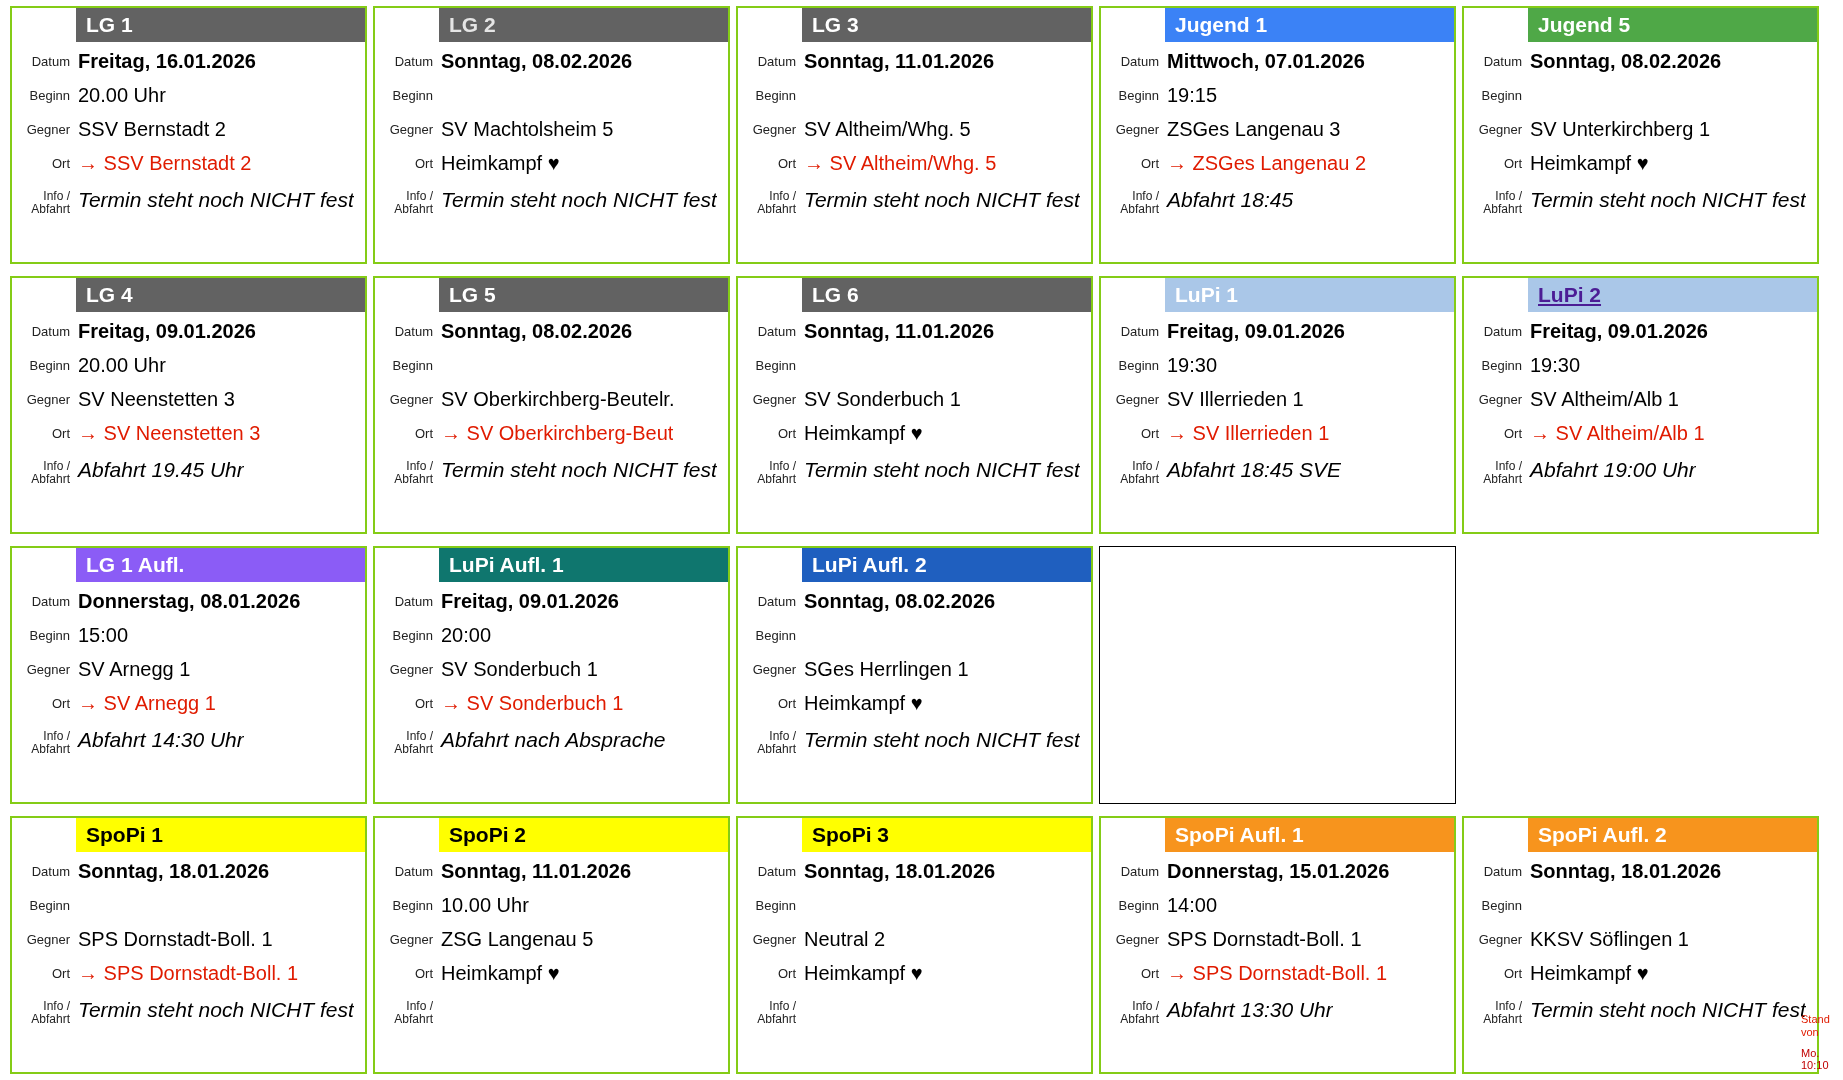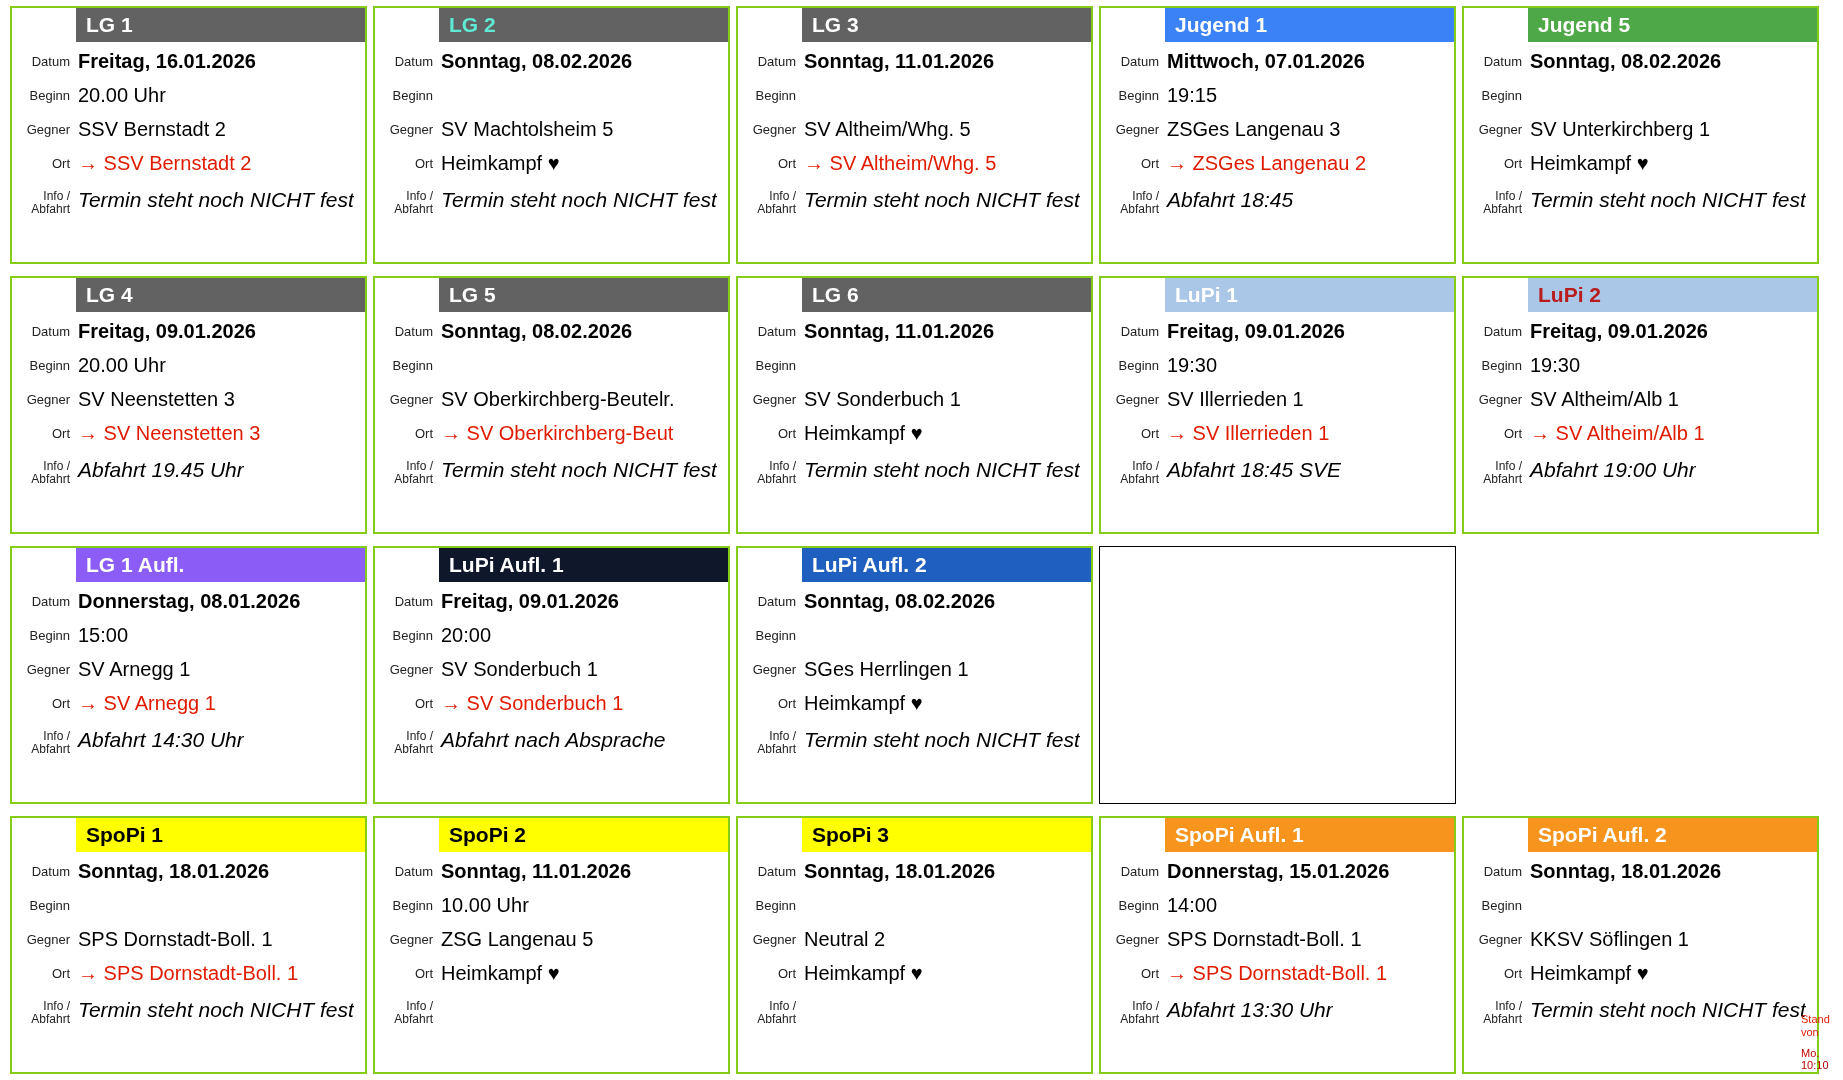--- a/index.html
+++ b/index.html
@@ -131,21 +131,21 @@
                 <span>Info /</span>
                 <span>Abfahrt</span>
               </div>
               <div class="val italic">Termin steht noch NICHT fest</div>
             </div>
           </div>
         </div>
       </div>
       <div class="cardwrap">
         <div class="card">
-          <div class="card-head" style="background: rgb(98, 98, 98); color: #5eead4;">LG 2</div>
+          <div class="card-head" style="background: rgb(98, 98, 98); color: #e5e5e5;">LG 2</div>
           <div class="rows">
             <div class="row">
               <div class="lbl">Datum</div>
               <div class="val bold">Sonntag, 08.02.2026</div>
             </div>
             <div class="row">
               <div class="lbl">Beginn</div>
               <div class="val "></div>
             </div>
             <div class="row">
@@ -371,21 +371,21 @@
                 <span>Info /</span>
                 <span>Abfahrt</span>
               </div>
               <div class="val italic">Abfahrt 18:45 SVE</div>
             </div>
           </div>
         </div>
       </div>
       <div class="cardwrap">
         <div class="card">
-          <div class="card-head" style="background: rgb(170, 199, 232); color: #b91c1c;">LuPi 2</div>
+          <div class="card-head" style="background: rgb(170, 199, 232); color: #4c1d95; text-decoration: underline;">LuPi 2</div>
           <div class="rows">
             <div class="row">
               <div class="lbl">Datum</div>
               <div class="val bold">Freitag, 09.01.2026</div>
             </div>
             <div class="row">
               <div class="lbl">Beginn</div>
               <div class="val ">19:30</div>
             </div>
             <div class="row">
@@ -431,21 +431,21 @@
                 <span>Info /</span>
                 <span>Abfahrt</span>
               </div>
               <div class="val italic">Abfahrt 14:30 Uhr</div>
             </div>
           </div>
         </div>
       </div>
       <div class="cardwrap">
         <div class="card">
-          <div class="card-head" style="background: #0f172a; color: rgb(255, 255, 255);">LuPi Aufl. 1</div>
+          <div class="card-head" style="background: #0f766e; color: rgb(255, 255, 255);">LuPi Aufl. 1</div>
           <div class="rows">
             <div class="row">
               <div class="lbl">Datum</div>
               <div class="val bold">Freitag, 09.01.2026</div>
             </div>
             <div class="row">
               <div class="lbl">Beginn</div>
               <div class="val ">20:00</div>
             </div>
             <div class="row">

